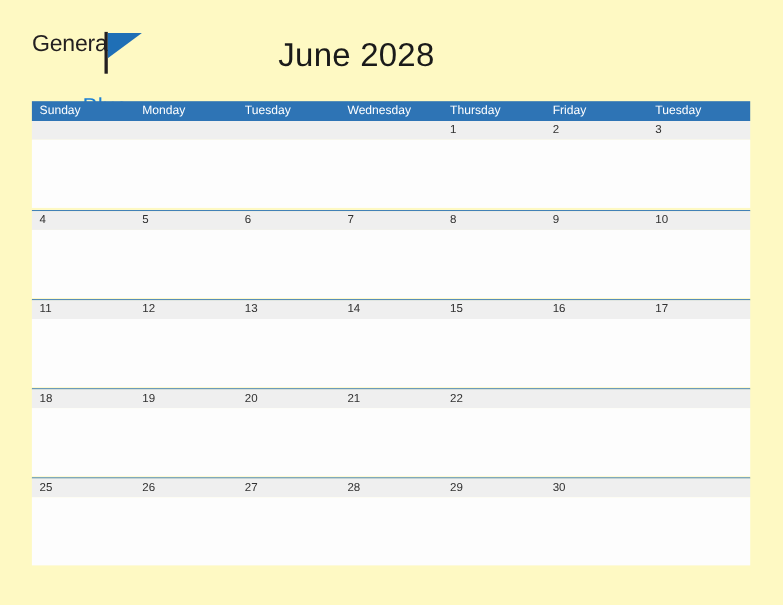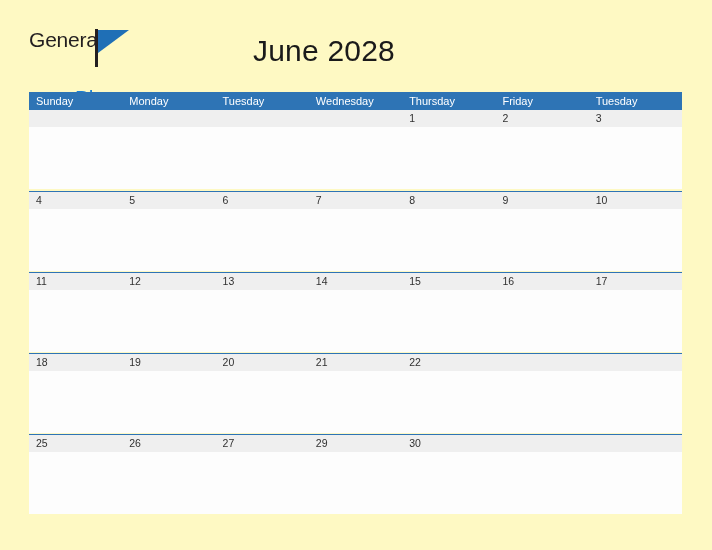--- a/index.html
+++ b/index.html
@@ -246,20 +246,21 @@
         <div class="date-cell">22</div>
       </div>
       <div class="body"></div>
     </div>
 
     <div class="week-row">
       <div class="dateband">
         <div class="date-cell">25</div>
         <div class="date-cell">26</div>
         <div class="date-cell">27</div>
+        <div class="date-cell">28</div>
         <div class="date-cell">29</div>
         <div class="date-cell">30</div>
         <div class="date-cell"></div>
       </div>
       <div class="body"></div>
     </div>
 
   </div>
 </div>
 

